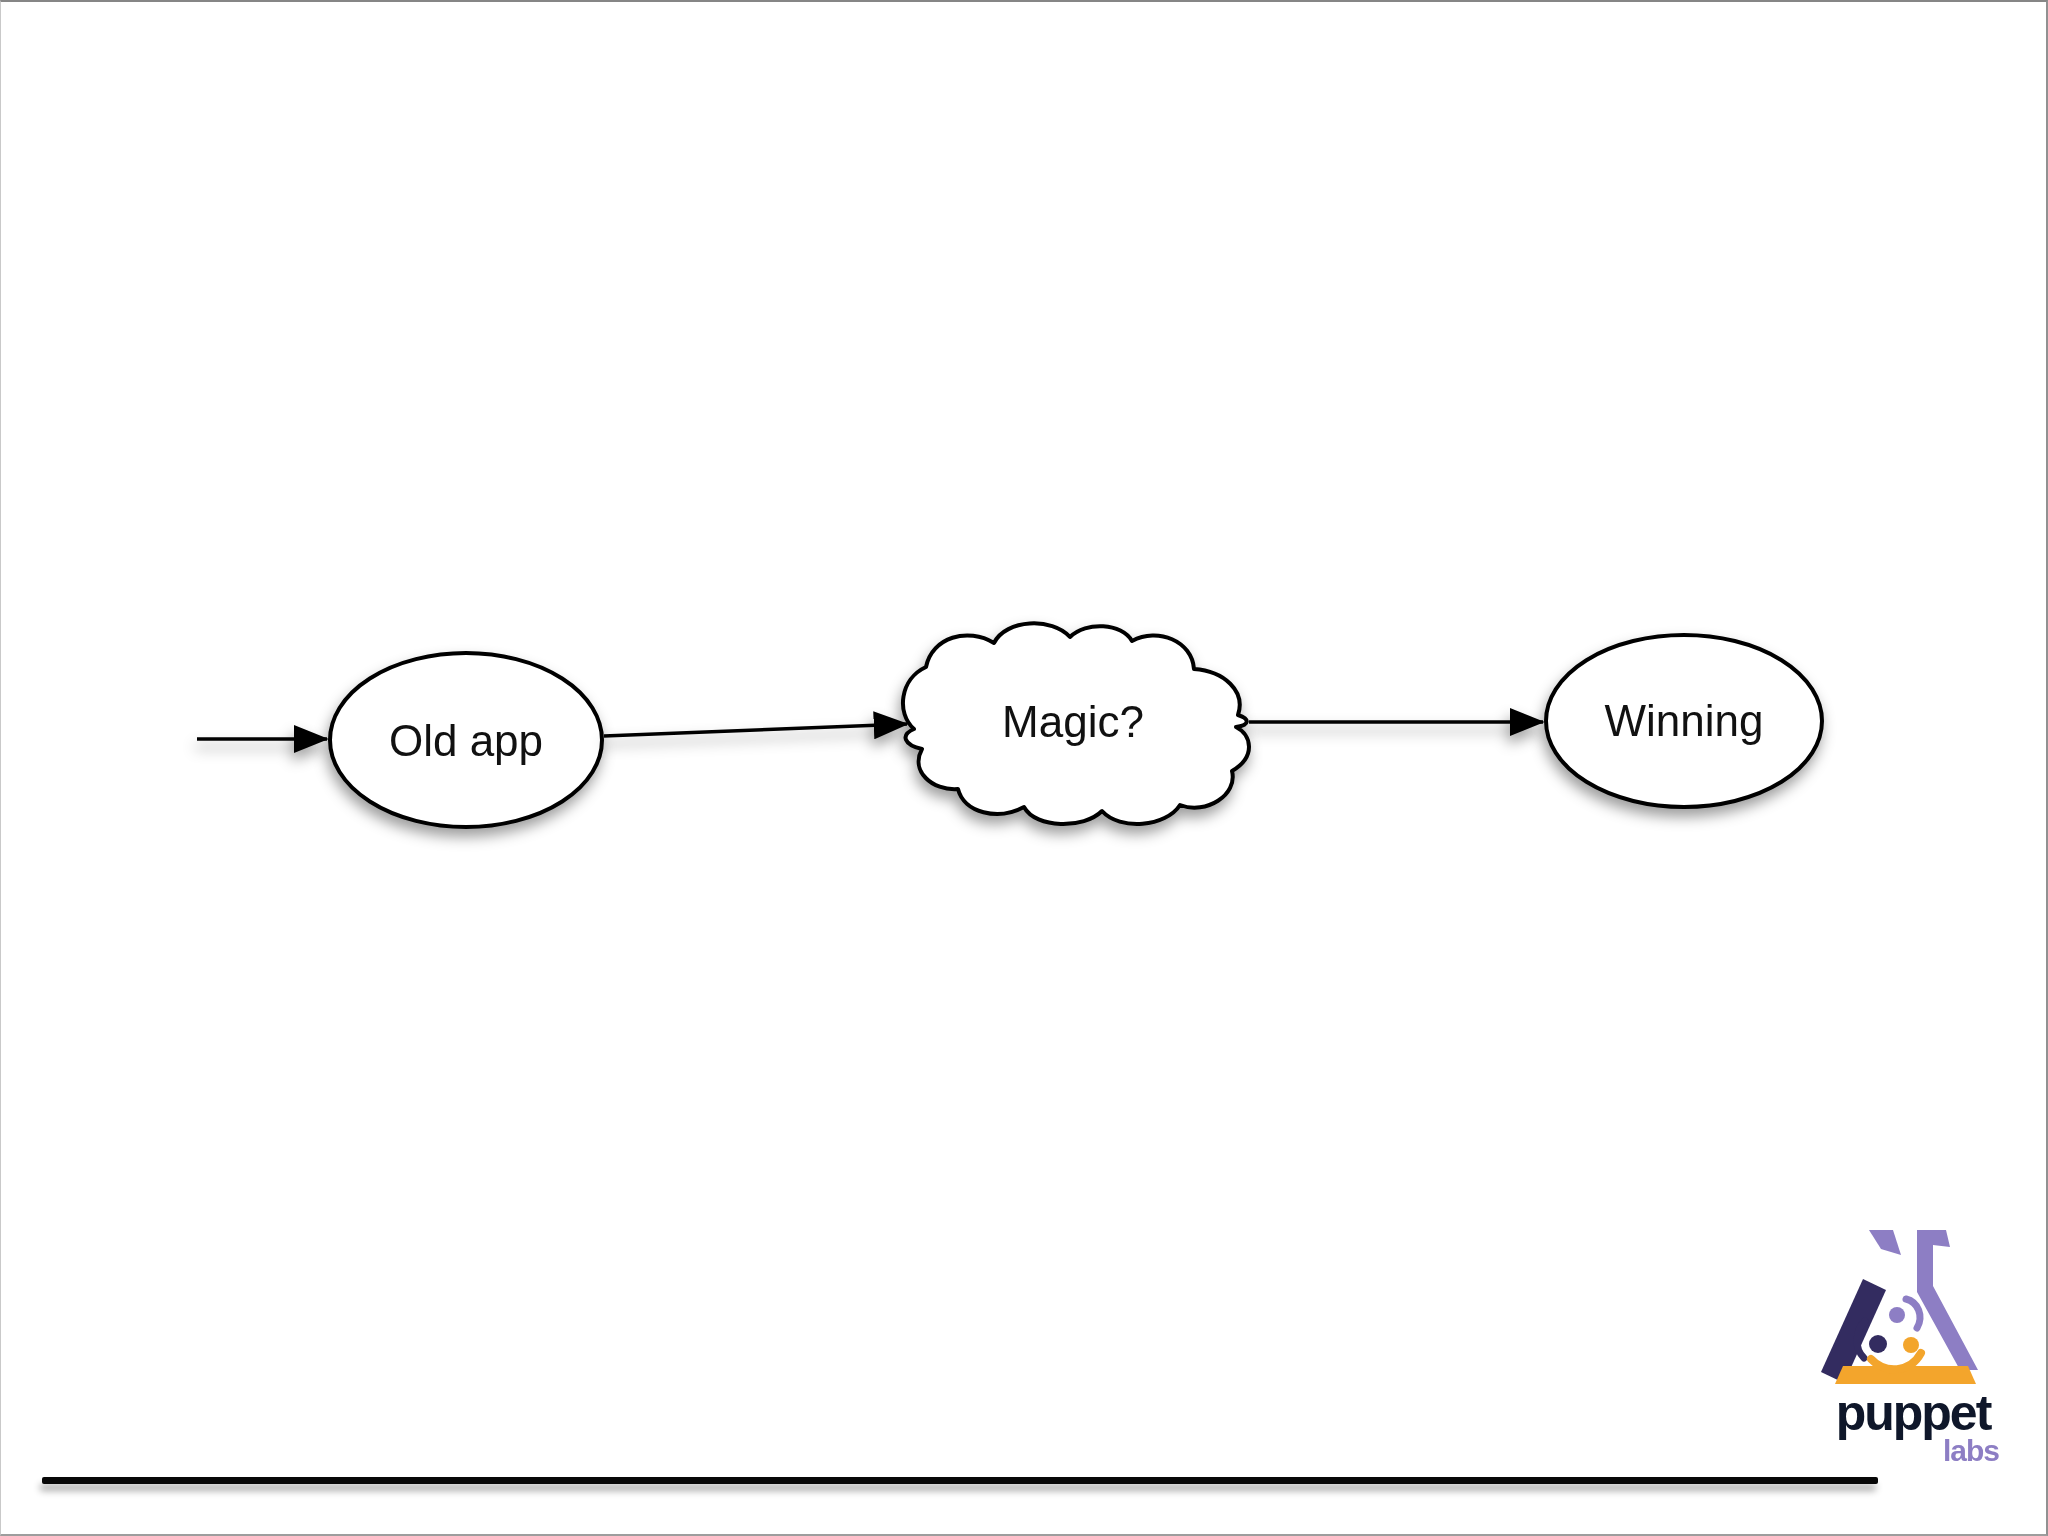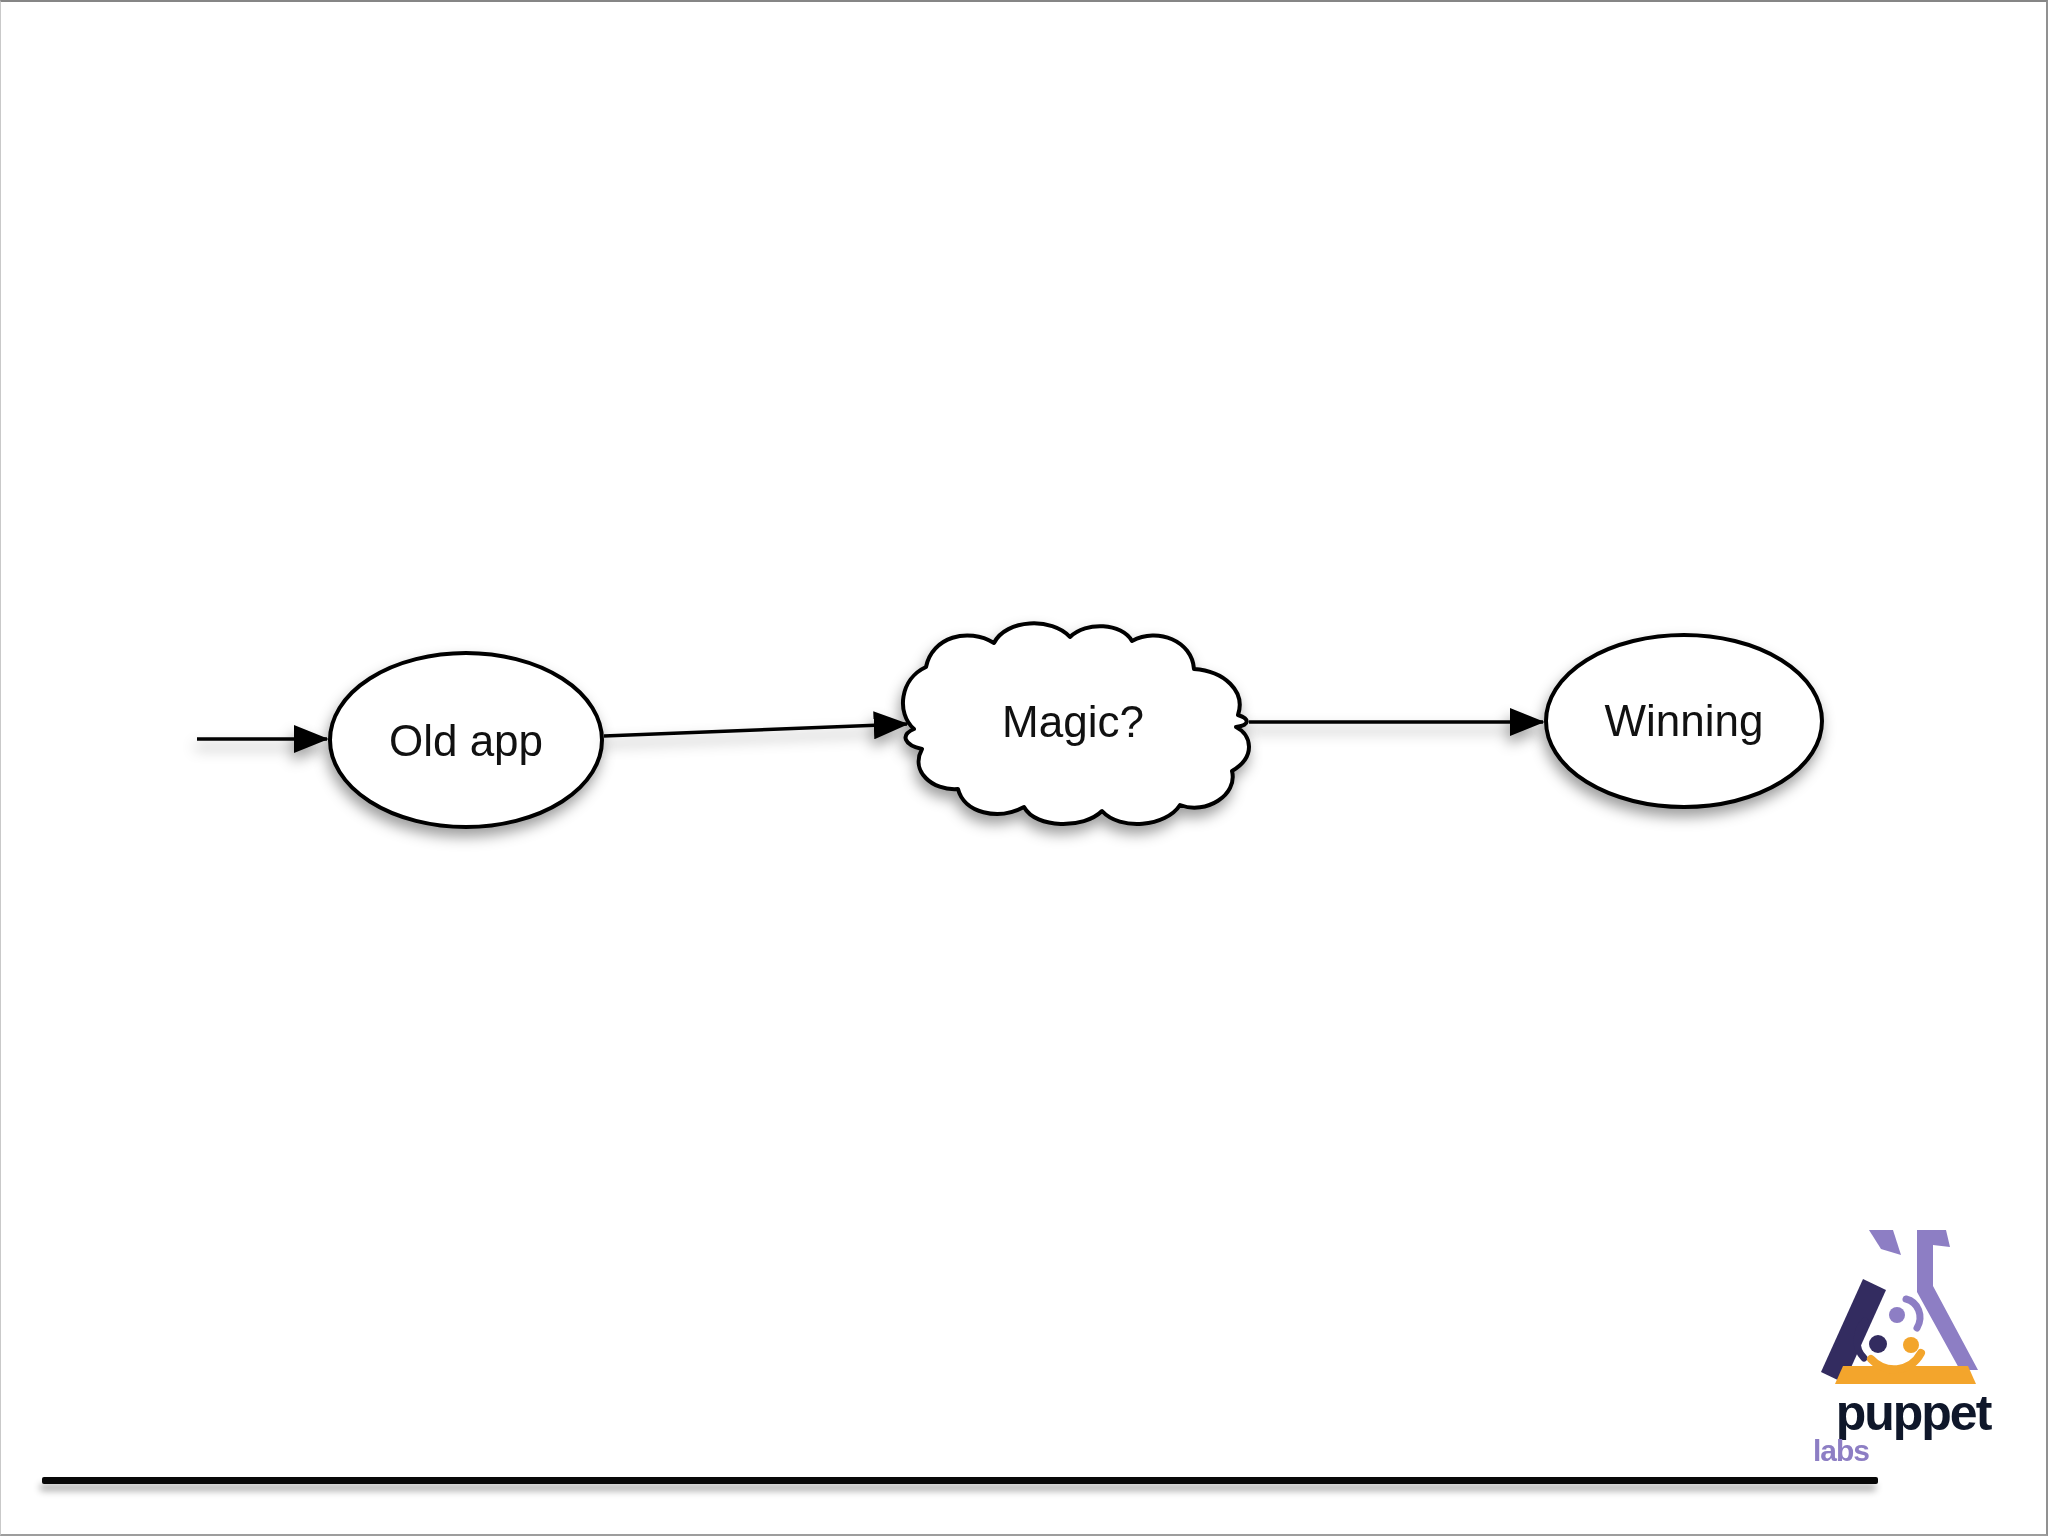--- a/index.html
+++ b/index.html
@@ -28,21 +28,21 @@
 
   .logo { position:absolute; left:1812px; top:1222px; width:200px; height:260px; }
   .logo svg { position:absolute; left:0; top:0; }
   .logo-word {
     position:absolute; left:0; top:164px; width:200px;
     text-align:center; font-weight:bold; font-size:50px;
     letter-spacing:-2px; color:#0f172a; line-height:1;
   }
   .logo-sub {
     position:absolute; left:0; top:212px; width:186px;
-    font-weight:bold; font-size:30px;
+    text-align:right; font-weight:bold; font-size:30px;
     letter-spacing:-1px; color:#8d7ec4; line-height:1;
   }
 </style>
 </head>
 <body>
 
 <div class="slide">
 
   <svg class="diagram-svg" width="2048" height="1536" viewBox="0 0 2048 1536">
     <defs>

